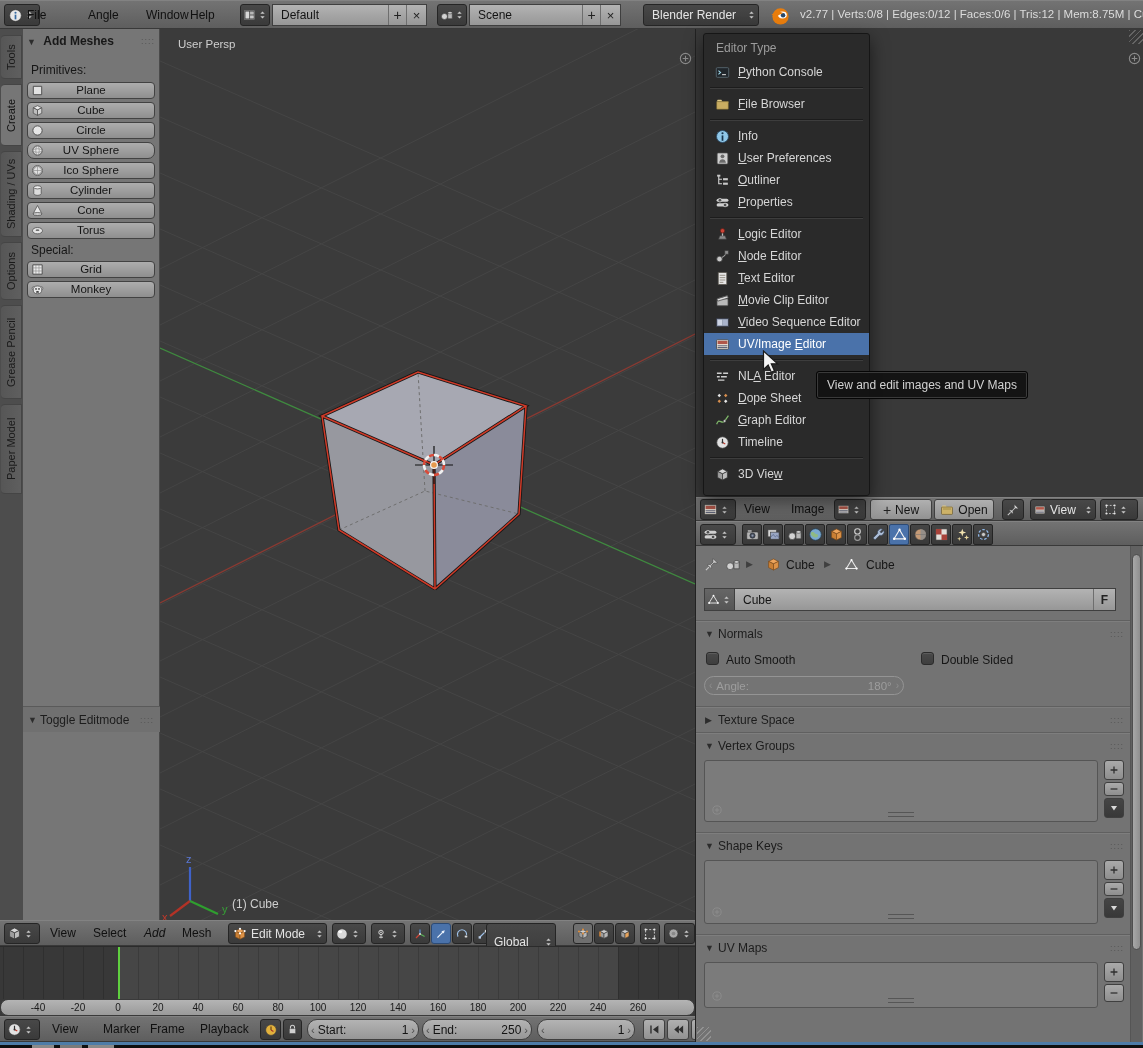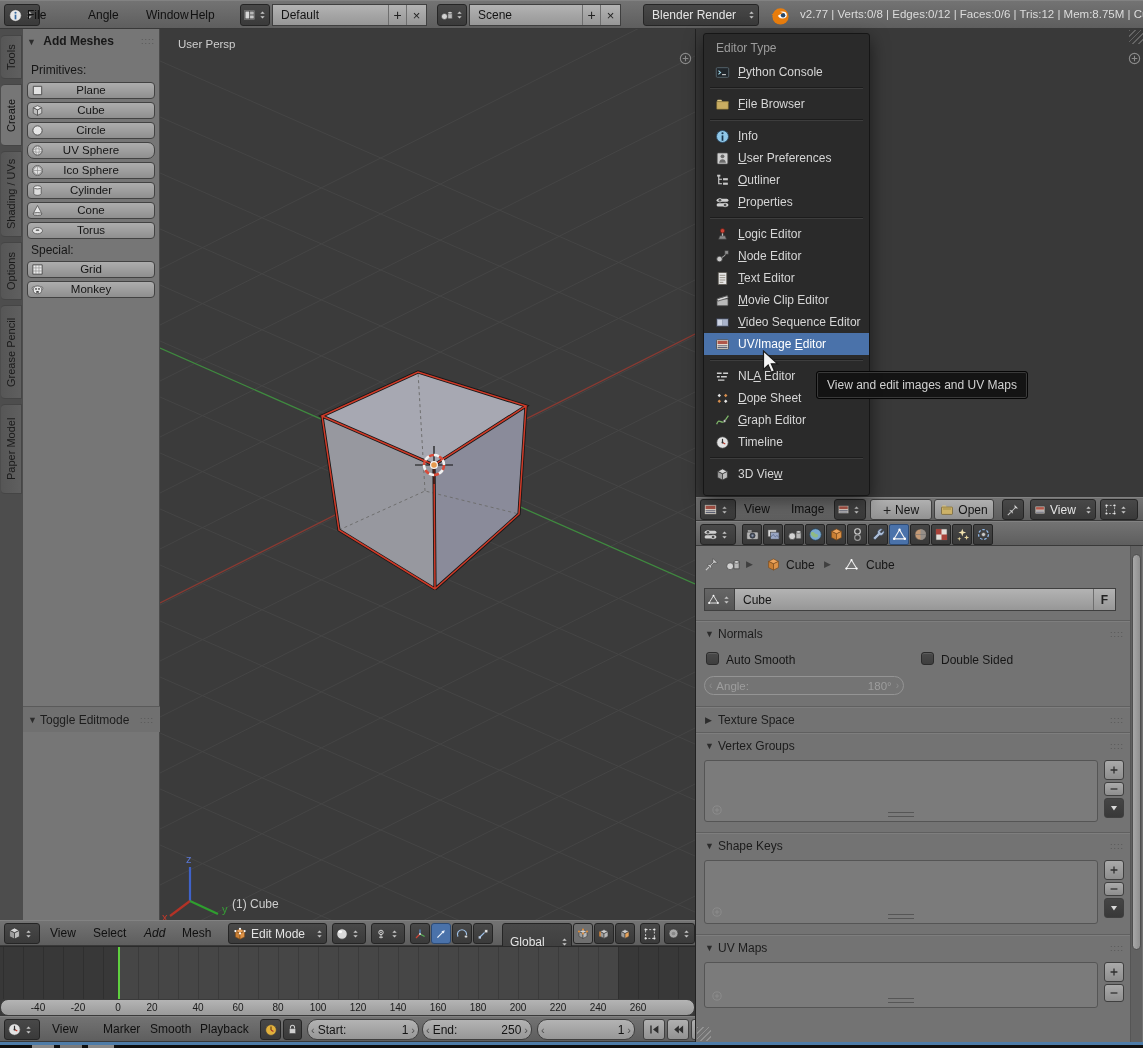--- a/index.html
+++ b/index.html
@@ -421,21 +421,21 @@
       </div>
     <div class="dbtn" style="left:473px;top:2px;width:20px;height:21px;justify-content:center;">
       <span class="ic" style="width:14px;height:14px;">
           <svg viewBox="0 0 14 14" width="100%" height="100%" preserveAspectRatio="xMidYMid meet">
             <path d="M4 10L9.4 4.6" stroke="#9ec1e8" stroke-width="1.2"></path>
             <rect x="8.8" y="2.8" width="3" height="3" fill="#e2e2e2" stroke="#444" stroke-width=".5"></rect>
             <rect x="2.6" y="9.2" width="2.4" height="2.4" fill="#b8cbe4"></rect>
           </svg>
         </span>
       </div>
-    <div class="dbtn" style="left:502px;top:2px;width:70px;height:38px;">
+    <div class="dbtn" style="left:486px;top:2px;width:70px;height:38px;">
       <span class="txt" style="padding-left:7px;">Global</span>
       <span class="ic ud">
           <svg viewBox="0 0 14 14" width="100%" height="100%" preserveAspectRatio="xMidYMid meet">
             <path d="M7 1.6L10.4 5.2H3.6z" fill="#c9c9c9"></path>
             <path d="M7 12.4L3.6 8.8h6.8z" fill="#c9c9c9"></path>
           </svg>
         </span>
     </div>
     <div class="dbtn" style="left:573px;top:2px;width:20px;height:21px;justify-content:center;background:#6f6f6f;">
       <span class="ic" style="width:14px;height:14px;">
@@ -499,21 +499,21 @@
   </div>
 
   <div class="abs" style="left:0;top:946px;width:695px;height:70px;background:#383838;border-top:1px solid #2b2b2b;overflow:hidden;">
     <div class="abs" style="left:118px;top:0;width:500px;height:52px;background:#464646;"></div>
     <div class="abs" style="left:0;top:0;width:695px;height:52px;background-image:repeating-linear-gradient(90deg,rgba(0,0,0,.16) 0 1px,transparent 1px 20px);background-position:118px 0;"></div>
     <div class="abs" style="left:118px;top:0;width:2px;height:52px;background:#5fcf3f;"></div>
     <div id="ruler" style="position:absolute;left:0;top:52px;width:695px;height:17px;background:linear-gradient(#b4b4b4,#9a9a9a);border-radius:8px;border:1px solid #3a3a3a;">
         <span class="rnum" style="left: 37px;">-40</span>
         <span class="rnum" style="left: 77px;">-20</span>
         <span class="rnum" style="left: 117px;">0</span>
-        <span class="rnum" style="left: 151px;">20</span>
+        <span class="rnum" style="left: 157px;">20</span>
         <span class="rnum" style="left: 197px;">40</span>
         <span class="rnum" style="left: 237px;">60</span>
         <span class="rnum" style="left: 277px;">80</span>
         <span class="rnum" style="left: 317px;">100</span>
         <span class="rnum" style="left: 357px;">120</span>
         <span class="rnum" style="left: 397px;">140</span>
         <span class="rnum" style="left: 437px;">160</span>
         <span class="rnum" style="left: 477px;">180</span>
         <span class="rnum" style="left: 517px;">200</span>
         <span class="rnum" style="left: 557px;">220</span>
@@ -535,21 +535,21 @@
       <span class="ic ud">
           <svg viewBox="0 0 14 14" width="100%" height="100%" preserveAspectRatio="xMidYMid meet">
             <path d="M7 1.6L10.4 5.2H3.6z" fill="#c9c9c9"></path>
             <path d="M7 12.4L3.6 8.8h6.8z" fill="#c9c9c9"></path>
           </svg>
         </span>
     </div>
     <div id="tl-menus" style="position: absolute; left: 0px; top: 0px; width: 100%; height: 100%;">
         <span class="hmenu" style="left: 52px;">View</span>
         <span class="hmenu" style="left: 103px;">Marker</span>
-        <span class="hmenu" style="left: 150px;">Smooth</span>
+        <span class="hmenu" style="left: 150px;">Frame</span>
         <span class="hmenu" style="left: 200px;">Playback</span>
       </div>
     <div class="dbtn" style="left:260px;top:2px;width:21px;height:21px;justify-content:center;">
       <span class="ic" style="width:14px;height:14px;">
           <svg viewBox="0 0 14 14" width="100%" height="100%" preserveAspectRatio="xMidYMid meet">
             <circle cx="7" cy="7" r="5.4" fill="#e2b13c" stroke="#3f3f3f" stroke-width=".8"></circle>
             <path d="M7 7V3.6" stroke="#5a3a10" stroke-width="1.1"></path>
             <path d="M7 7l2.4 1.4" stroke="#a33226" stroke-width="1.1"></path>
           </svg>
         </span>

